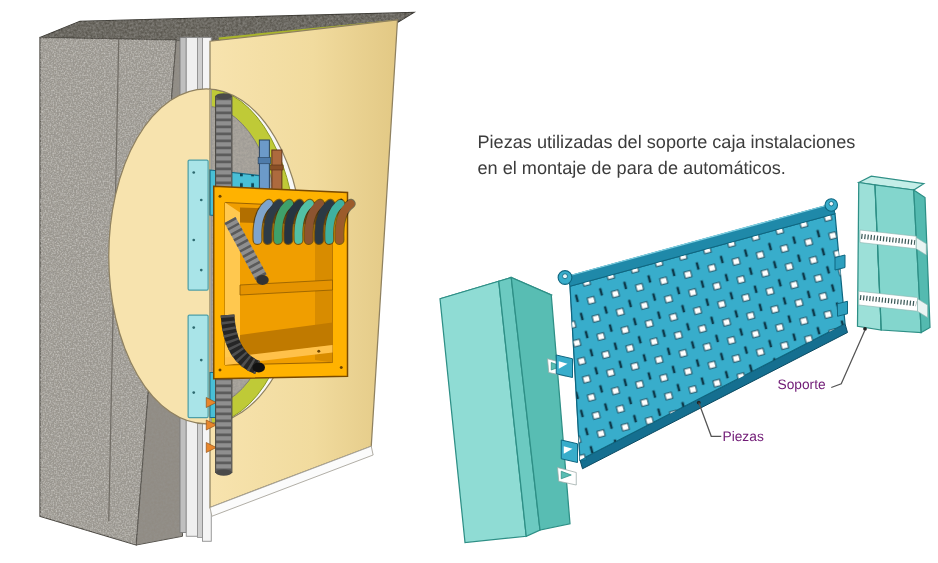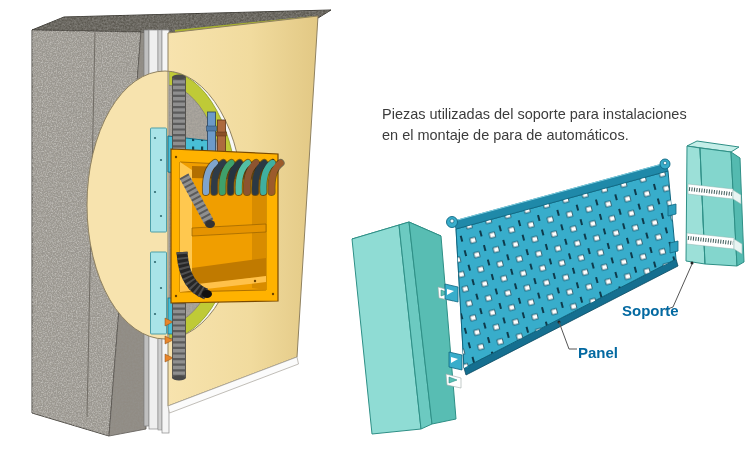--- a/index.html
+++ b/index.html
@@ -1,21 +1,21 @@
 <!DOCTYPE html>
 <html><head>
 <meta charset="utf-8">
 <style>
   html,body{margin:0;padding:0;background:#ffffff;}
   .stage{position:relative;width:750px;height:450px;background:#ffffff;overflow:hidden;
          font-family:"Liberation Sans", sans-serif;}
   .stage svg{position:absolute;left:0;top:0;}
   .caption{position:absolute;left:382px;top:104px;width:340px;
            font-size:14.5px;line-height:21px;color:#3c3c3c;}
-  .lbl{position:absolute;font-size:15px;color:#0369a1;white-space:nowrap;font-weight:bold;}
+  .lbl{position:absolute;font-size:11px;color:#701a75;white-space:nowrap;}
   .lbl-panel{left:578px;top:344px;}
   .lbl-soporte{left:622px;top:302px;}
 </style>
 </head>
 <body>
 
 <div class="stage">
 
 <svg width="750" height="450" viewBox="0 0 750 450" role="img">
   <defs>
@@ -227,20 +227,20 @@
     <g stroke="#555555" stroke-width="1" fill="none">
       <circle cx="559" cy="322" r="1.5" fill="#222222" stroke="none"></circle>
       <path d="M559,322 L569,349 L577,349"></path>
       <circle cx="692" cy="263" r="1.5" fill="#222222" stroke="none"></circle>
       <path d="M665,310 L673,307 L692,264"></path>
     </g>
   </g>
 </svg>
 
 <div class="caption">
-  <div>Piezas utilizadas del soporte para instalaciones</div>
+  <div>Piezas utilizadas del soporte caja instalaciones</div>
   <div>en el montaje de para de automáticos.</div>
 </div>
 
-<div class="lbl lbl-panel">Panel</div>
+<div class="lbl lbl-panel">Piezas</div>
 <div class="lbl lbl-soporte">Soporte</div>
 
 </div>
 
 </body></html>

